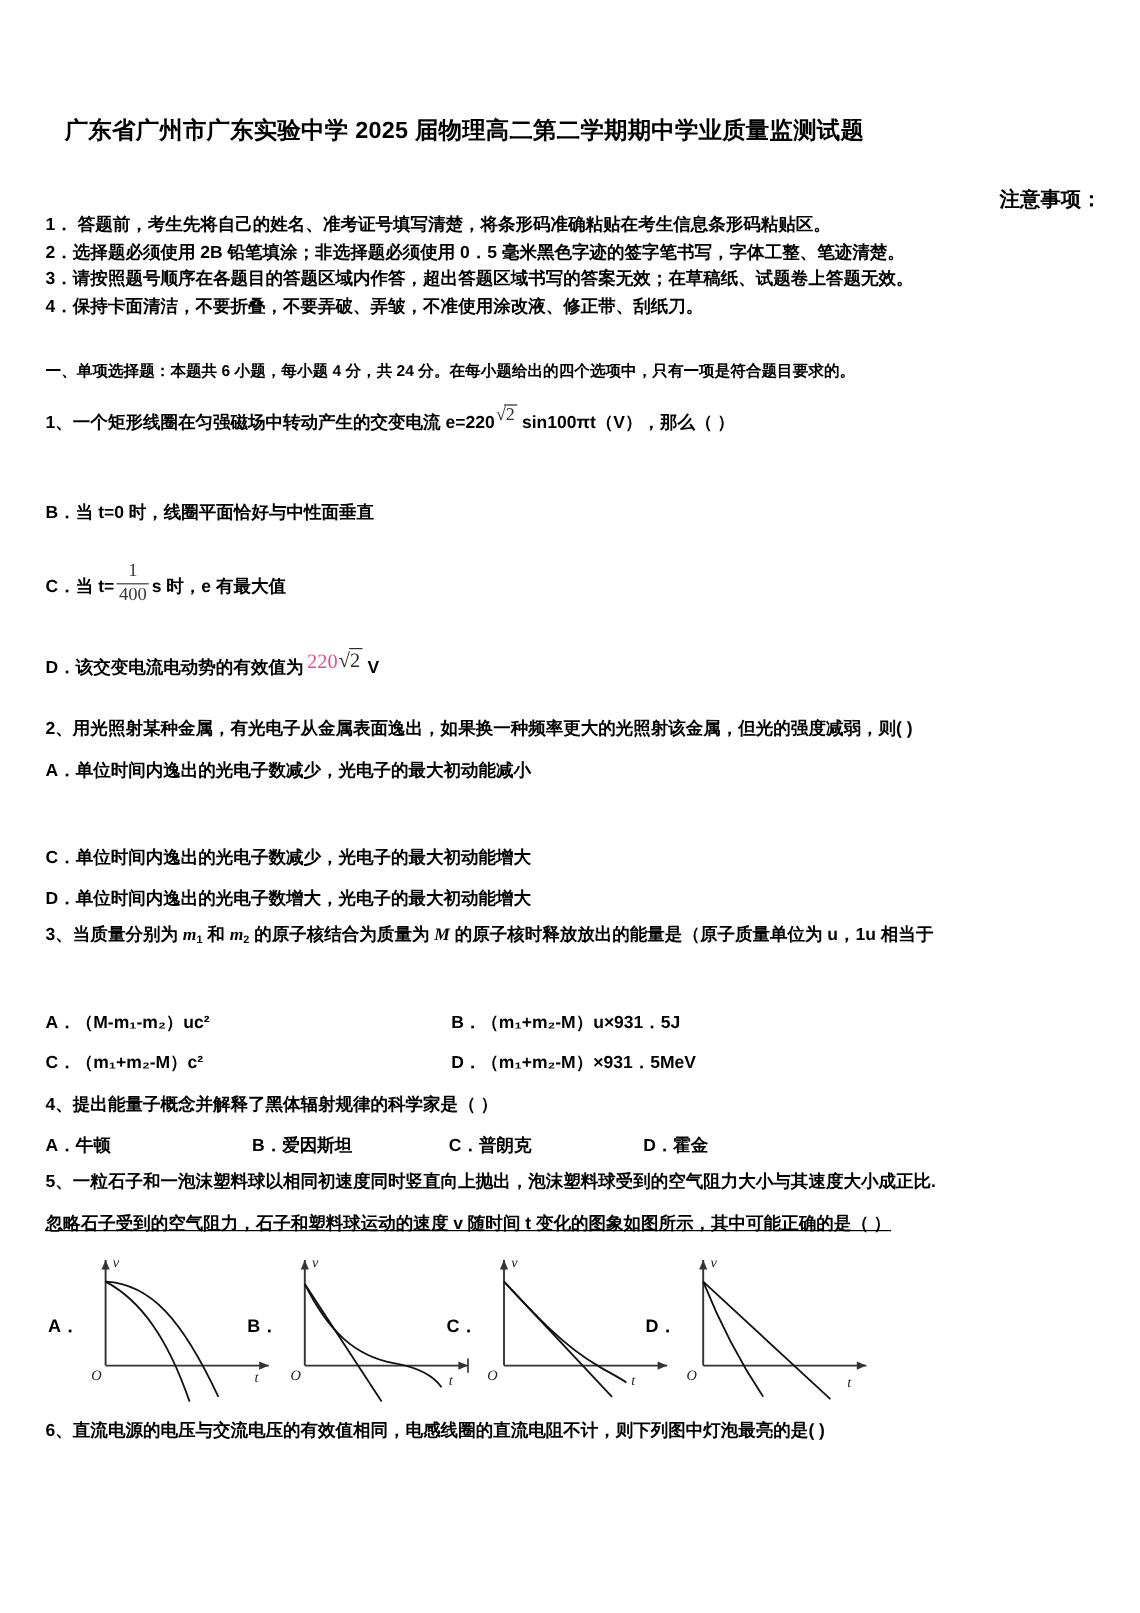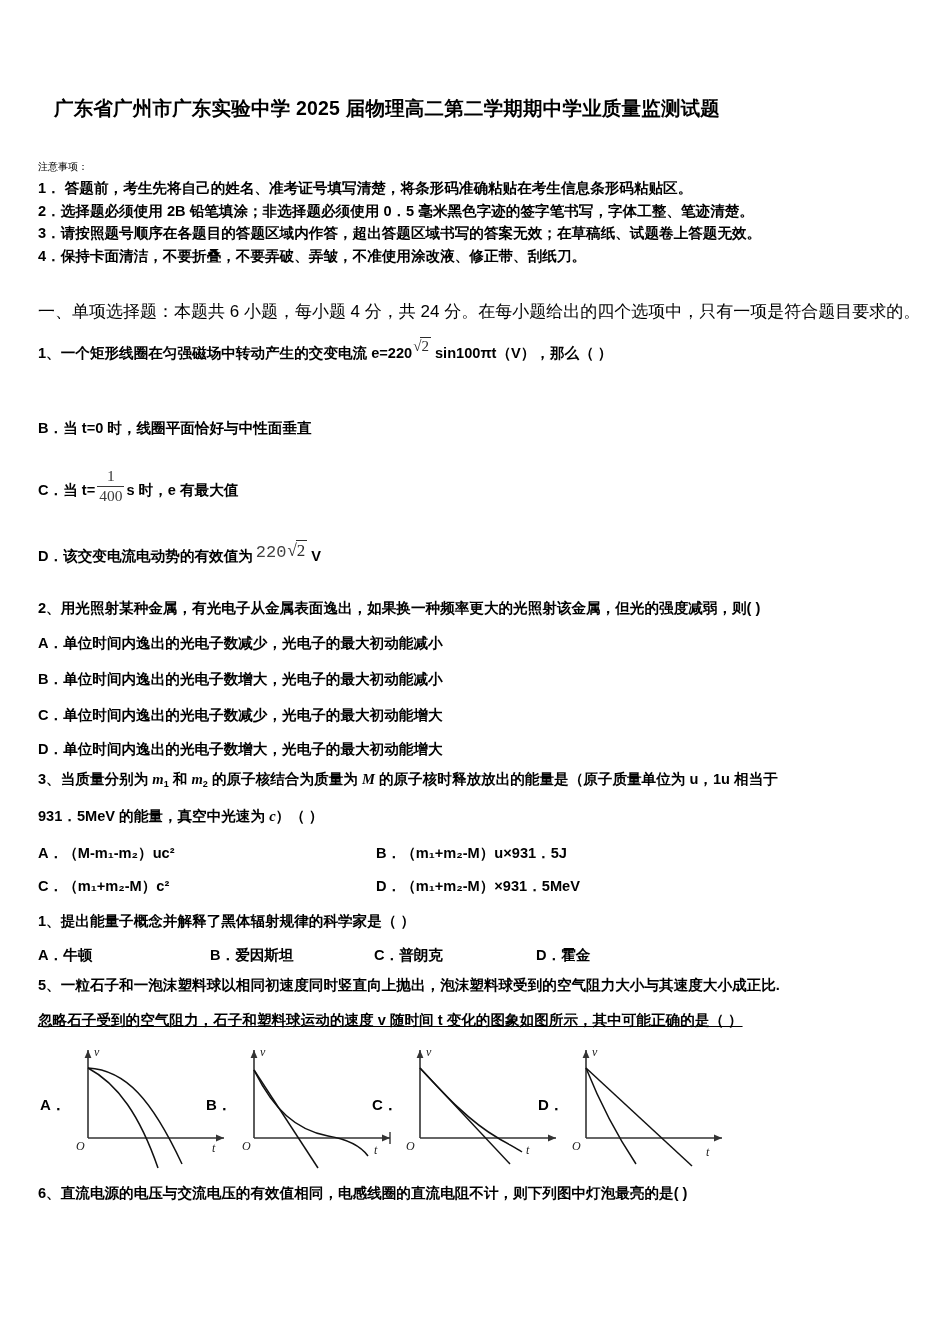--- a/index.html
+++ b/index.html
@@ -34,57 +34,58 @@
     letter-spacing: 0.2px;
     white-space: nowrap;
   }
   .notes {
     position: absolute;
     left: 38px;
     top: 156px;
     width: 880px;
   }
   .notes-head {
-    font-size: 10px;
-    font-weight: normal;
+    font-size: 17px;
+    font-weight: bold;
     line-height: 21px;
+    text-align: right;
   }
   .note-line {
     font-size: 14.6px;
     font-weight: bold;
     line-height: 22.6px;
     white-space: nowrap;
   }
   .section-head {
     position: absolute;
     left: 38px;
     top: 300px;
     width: 890px;
-    font-size: 17px;
-    font-weight: normal;
+    font-size: 13px;
+    font-weight: bold;
     white-space: nowrap;
   }
   .q-stem {
     font-size: 14.6px;
     font-weight: bold;
     line-height: 26px;
     white-space: nowrap;
   }
   .q-opt {
     font-size: 14.6px;
     font-weight: bold;
     line-height: 26px;
     white-space: nowrap;
   }
   .blk { position: absolute; }
   
   .mathser {
-    font-family: Liberation Mono, monospace;
+    font-family: Liberation Serif, serif;
     font-weight: normal;
-    color: #404040;
+    color: #ec4899;
   }
   .radical {
     display: inline-block;
     position: relative;
     vertical-align: 7px;
     font-family: "Liberation Serif", serif;
     font-size: 15px;
     font-weight: normal;
     color: #2b2b2b;
     padding: 0 1px;
@@ -177,51 +178,43 @@
       <span>D．该交变电流电动势的有效值为</span><span class="mathser" style="font-size:17px; vertical-align:4px; margin-left:3px;">220</span><span class="radical" style="vertical-align:5px; font-size:17px;">√<span class="rad-body">2</span></span><span style="margin-left:3px;">V</span>
     </div>
   </div>
 
   <div class="blk" style="left:38px; top:595px; width:900px;">
     <div class="q-stem">2、用光照射某种金属，有光电子从金属表面逸出，如果换一种频率更大的光照射该金属，但光的强度减弱，则(        )</div>
   </div>
   <div class="blk" style="left:38px; top:630px;">
     <div class="q-opt">A．单位时间内逸出的光电子数减少，光电子的最大初动能减小</div>
   </div>
-  <div class="blk" style="left:38px; top:666px;">
-    <div class="q-opt">B．单位时间内逸出的光电子数增大，光电子的最大初动能减小</div>
-  </div>
   <div class="blk" style="left:38px; top:702px;text-align:right;">
     <div class="q-opt">C．单位时间内逸出的光电子数减少，光电子的最大初动能增大</div>
   </div>
   <div class="blk" style="left:38px; top:736px;">
     <div class="q-opt">D．单位时间内逸出的光电子数增大，光电子的最大初动能增大</div>
   </div>
 
   <div class="blk" style="left:38px; top:766px; width:900px;">
     <div class="q-stem">
       <span>3、当质量分别为 </span><span class="ital">m</span><sub>1</sub><span> 和 </span><span class="ital">m</span><sub>2</sub><span> 的原子核结合为质量为 </span><span class="ital">M</span><span> 的原子核时释放放出的能量是（原子质量单位为 u，1u 相当于</span>
     </div>
   </div>
-  <div class="blk" style="left:38px; top:803px; width:900px;">
-    <div class="q-stem">
-      <span>931．5MeV 的能量，真空中光速为 </span><span class="ital">c</span><span>）（        ）</span>
-    </div>
-  </div>
   <div class="blk" style="left:38px; top:840px; width:900px; height:26px;">
     <div class="q-opt opt-col-a">A．（M-m₁-m₂）uc²</div>
     <div class="q-opt opt-col-b">B．（m₁+m₂-M）u×931．5J</div>
   </div>
   <div class="blk" style="left:38px; top:873px; width:900px; height:26px;">
     <div class="q-opt opt-col-a">C．（m₁+m₂-M）c²</div>
     <div class="q-opt opt-col-b">D．（m₁+m₂-M）×931．5MeV</div>
   </div>
 
   <div class="blk" style="left:38px; top:908px; width:900px;">
-    <div class="q-stem">1、提出能量子概念并解释了黑体辐射规律的科学家是（        ）</div>
+    <div class="q-stem">4、提出能量子概念并解释了黑体辐射规律的科学家是（        ）</div>
   </div>
   <div class="blk" style="left:38px; top:942px; width:900px; height:26px;">
     <div class="q-opt" style="position:absolute; left:0;">A．牛顿</div>
     <div class="q-opt" style="position:absolute; left:172px;">B．爱因斯坦</div>
     <div class="q-opt" style="position:absolute; left:336px;">C．普朗克</div>
     <div class="q-opt" style="position:absolute; left:498px;">D．霍金</div>
   </div>
 
   <div class="blk" style="left:38px; top:972px; width:910px;">
     <div class="q-stem">5、一粒石子和一泡沫塑料球以相同初速度同时竖直向上抛出，泡沫塑料球受到的空气阻力大小与其速度大小成正比.</div>

